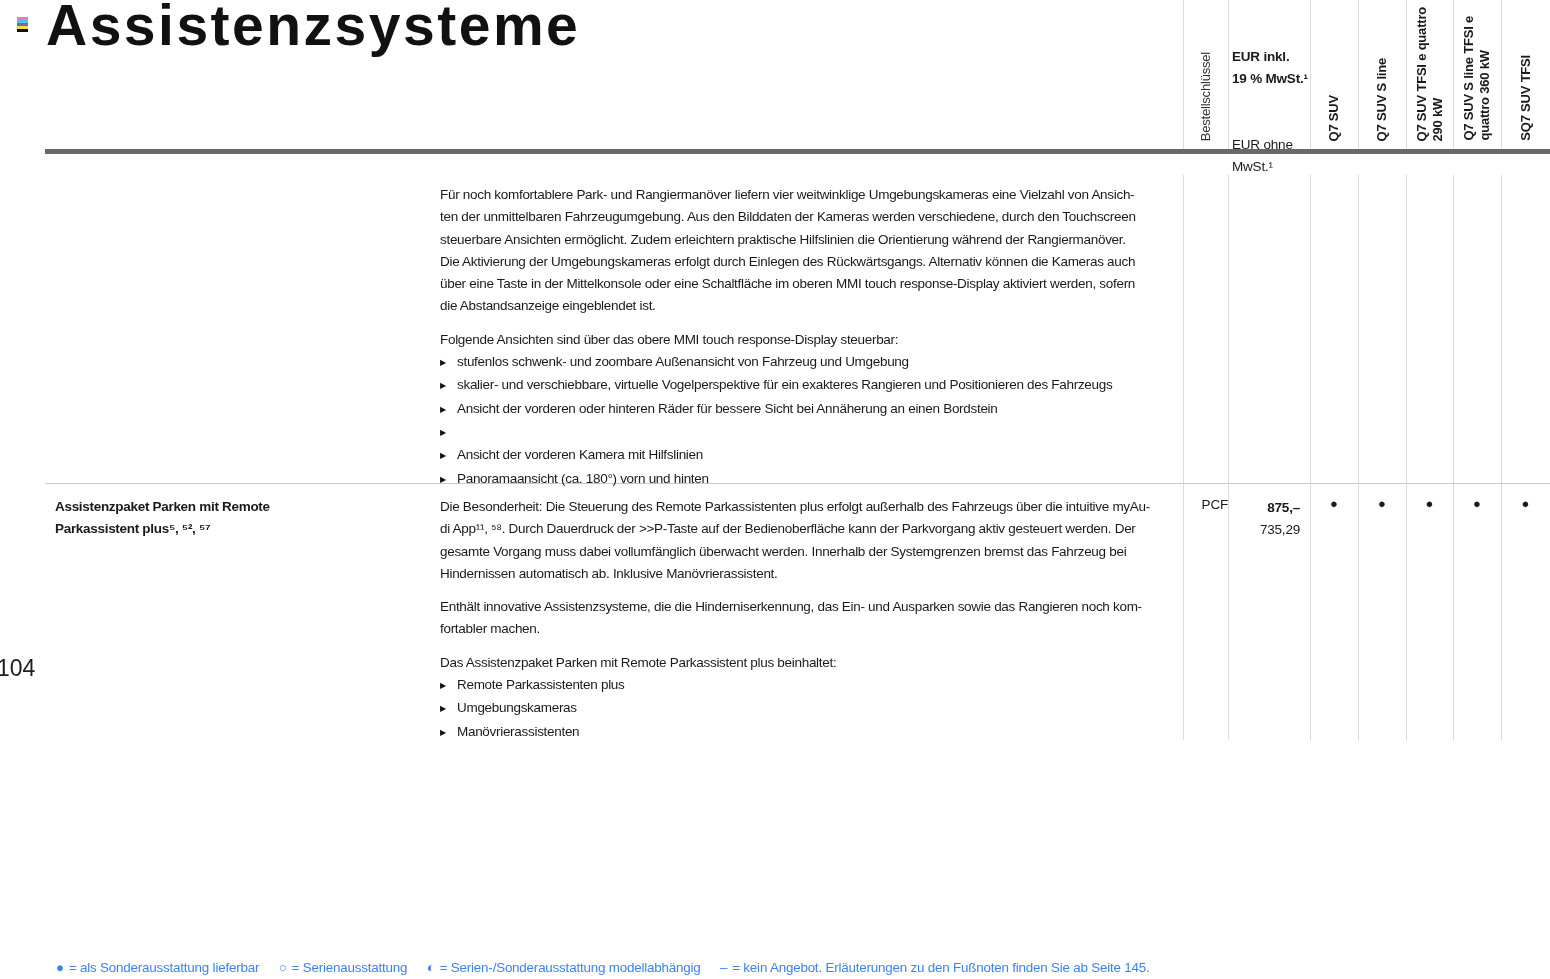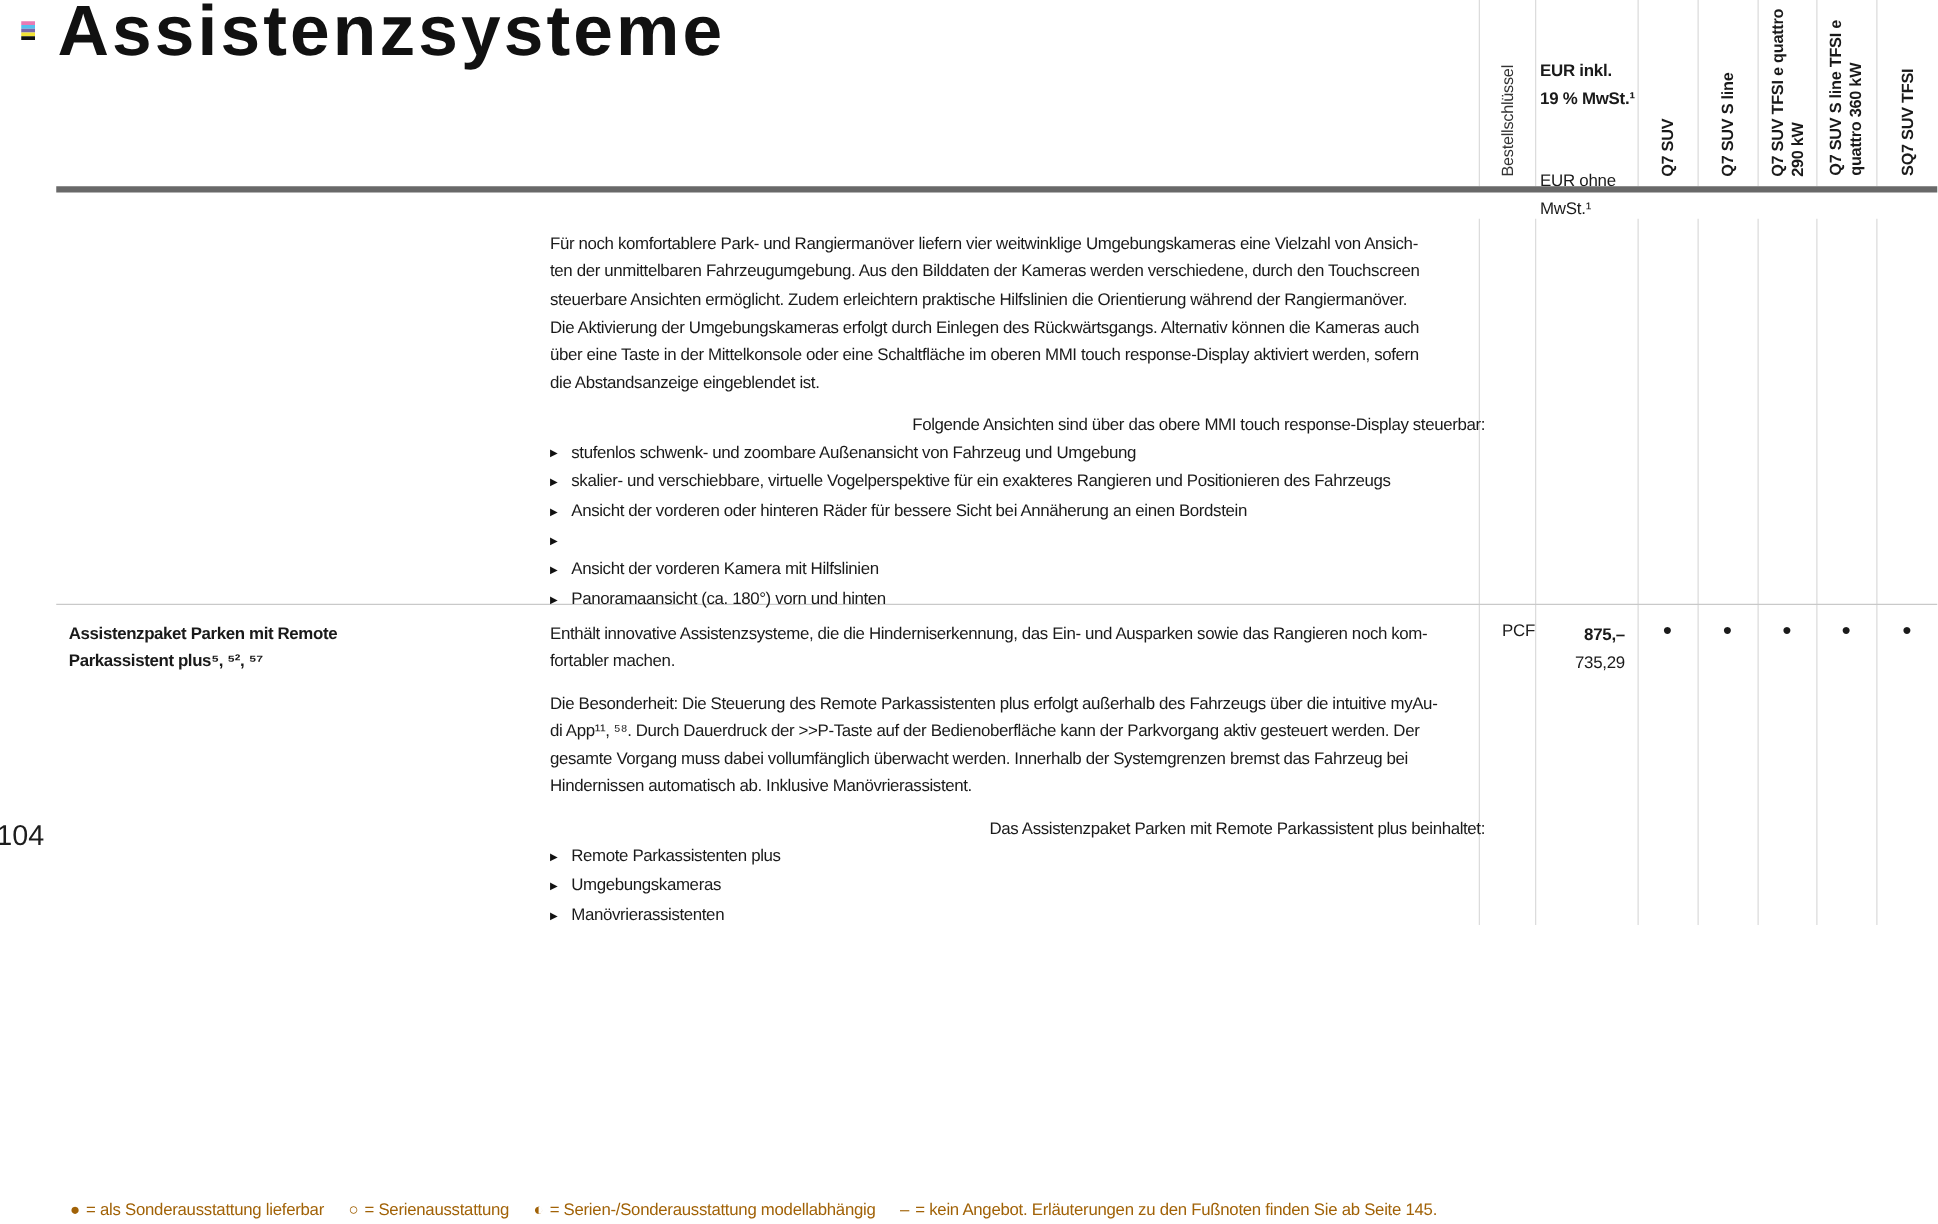--- a/index.html
+++ b/index.html
@@ -47,33 +47,33 @@
   .eur-header .n { font-weight:400; white-space:pre-line;margin-top:44px; }
 
   
   .name-cell { position:absolute; left:55px; width:370px; font-size:13.5px; line-height:22.3px; letter-spacing:-0.3px; }
   .name-cell .nm { font-weight:700; white-space:pre-line; }
   .name-cell .sub { font-weight:400; }
 
   
   .desc-cell { position:absolute; left:440px; width:748px; font-size:13.5px; line-height:22.3px; letter-spacing:-0.3px; }
   .desc-cell p { white-space:pre-line; margin:0 0 11px 0; }
-  .desc-cell p.intro { margin:0;text-align:right; }
+  .desc-cell p.intro { margin:0; }
   .desc-cell ul { list-style:none; }
   .desc-cell li { display:flex; align-items:flex-start; }
   .desc-cell li .blt { width:17px; flex:0 0 17px; font-size:8px; line-height:22.3px; padding-top:1px; color:#111; }
 
   
   .code-cell { position:absolute; left:1183px; top:497px; width:45px; text-align:right; font-size:13.5px; letter-spacing:-0.2px; }
   .price-cell { position:absolute; left:1228px; top:497px; width:72px; text-align:right; font-size:13.5px; line-height:22.3px; letter-spacing:-0.2px; }
   .price-cell .incl { font-weight:700; }
   .dot-cell { position:absolute; top:496px; text-align:center; font-size:13px; line-height:16px; }
 
   
-  .footer { position:absolute; left:56px; top:960px; font-size:13.4px; letter-spacing:-0.2px; white-space:nowrap; color:#a16207; }
+  .footer { position:absolute; left:56px; top:960px; font-size:13.4px; letter-spacing:-0.2px; white-space:nowrap; color:#3b82f6; }
   .footer .item { display:inline-block; margin-right:16px; }
   .footer .item:last-child { margin-right:0; }
   .footer .sym { margin-right:5px; }
 </style>
 </head>
 <body>
 
 <div class="page">
 
   <div class="color-mark">
@@ -168,26 +168,26 @@
           <span>Panoramaansicht (ca. 180°) vorn und hinten</span>
         </li>
     </ul>
   </div>
 
   <div class="name-cell" style="top:496px">
     <div class="nm">Assistenzpaket Parken mit Remote
 Parkassistent plus⁵, ⁵², ⁵⁷</div>
   </div>
   <div class="desc-cell" style="top:496px">
-    <p>Enthält innovative Assistenzsysteme, die die Hinderniserkennung, das Ein- und Ausparken sowie das Rangieren noch kom-
-fortabler machen.</p>
     <p>Die Besonderheit: Die Steuerung des Remote Parkassistenten plus erfolgt außerhalb des Fahrzeugs über die intuitive myAu-
 di App¹¹, ⁵⁸. Durch Dauerdruck der &gt;&gt;P-Taste auf der Bedienoberfläche kann der Parkvorgang aktiv gesteuert werden. Der
 gesamte Vorgang muss dabei vollumfänglich überwacht werden. Innerhalb der Systemgrenzen bremst das Fahrzeug bei
 Hindernissen automatisch ab. Inklusive Manövrierassistent.</p>
+    <p>Enthält innovative Assistenzsysteme, die die Hinderniserkennung, das Ein- und Ausparken sowie das Rangieren noch kom-
+fortabler machen.</p>
     <p class="intro">Das Assistenzpaket Parken mit Remote Parkassistent plus beinhaltet:</p>
     <ul>
       <li>
           <span class="blt">▶</span>
           <span>Remote Parkassistenten plus</span>
         </li>
       <li>
           <span class="blt">▶</span>
           <span>Umgebungskameras</span>
         </li>

